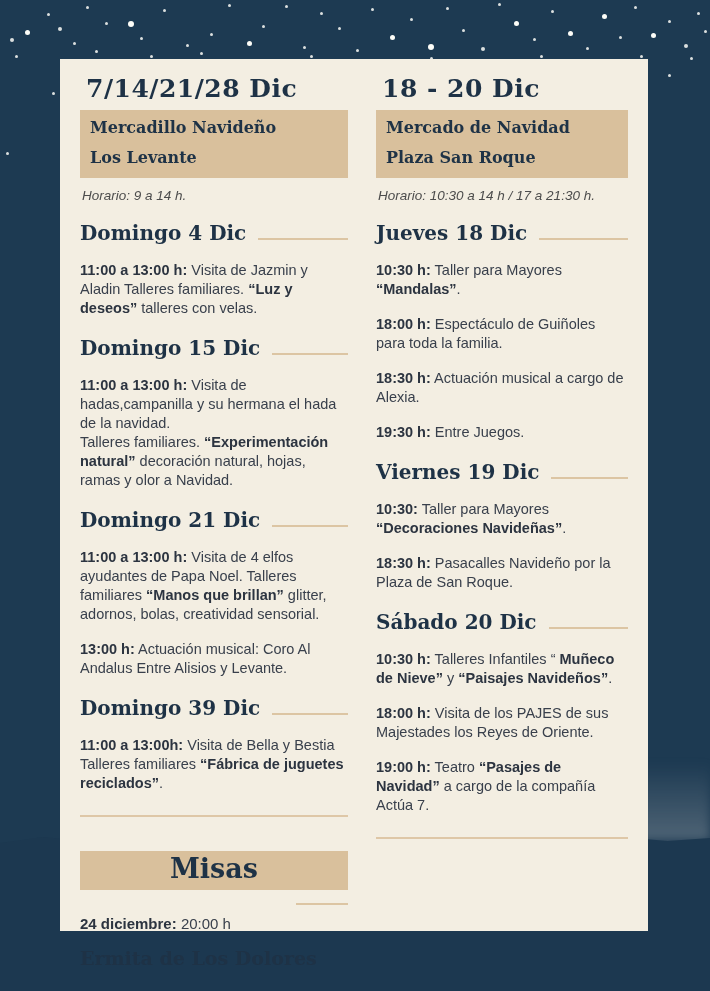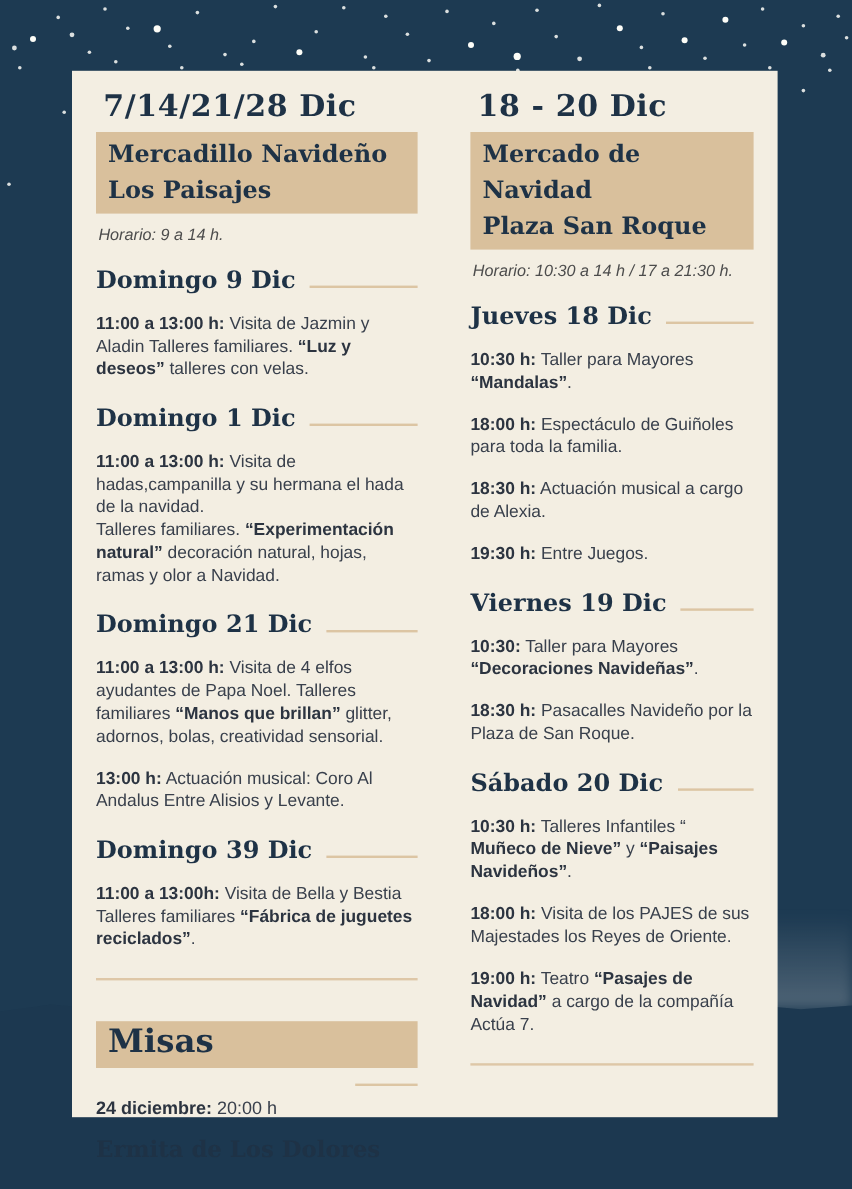--- a/index.html
+++ b/index.html
@@ -27,36 +27,36 @@
     position:absolute;left:0;right:0;top:833px;bottom:0;
     background:#1c3850;
     clip-path:polygon(0 10px,6% 4px,14% 9px,24% 3px,34% 10px,45% 5px,56% 11px,66% 4px,76% 9px,86% 3px,94% 8px,100% 5px,100% 100%,0 100%);
   }
   
   .panel{
     position:absolute;left:60px;top:59px;width:588px;height:872px;
     background:var(--cream);
     box-sizing:border-box;
     padding:15px 20px 0 20px;
-    display:flex;gap:44px;
+    display:flex;gap:28px;
   }
   .col{box-sizing:border-box;}
   .col-left{width:268px;flex:0 0 268px;}
   .col-right{flex:1;min-width:0;}
 
   .dates-heading{
     font-family:"DejaVu Serif", serif;font-weight:700;
     font-size:25px;letter-spacing:0.5px;color:var(--heading);
     margin:0 0 7px 6px;
   }
   .title-box{
     background:var(--tan);
     padding:3px 4px 5px 10px;
     font-family:"DejaVu Serif", serif;font-weight:700;
-    font-size:20px;line-height:30px;color:var(--heading);
+    font-size:16px;line-height:30px;color:var(--heading);
   }
   .horario{
     font-style:italic;font-size:13.5px;color:#4c4c4c;
     margin:10px 0 0 2px;
   }
   .section{margin-top:18px;}
   .section-heading{
     display:flex;align-items:flex-end;
     font-family:"DejaVu Serif", serif;font-weight:700;
     font-size:20px;color:var(--heading);margin:0 0 5px 0;
@@ -71,21 +71,21 @@
   }
   .event:last-child{margin-bottom:0;}
   .b{font-weight:700;color:#2c3440;}
   .separator{
     height:2px;background:var(--tan);opacity:.85;margin-top:22px;
   }
   .misas-box{
     background:var(--tan);margin-top:34px;
     padding:2px 10px 6px 10px;
     font-family:"DejaVu Serif", serif;font-weight:700;
-    font-size:27px;color:var(--heading);
+    font-size:27px;color:var(--heading);text-align:center;
   }
   .venue{margin-top:13px;}
   .venue-heading{
     display:flex;align-items:flex-end;
     font-family:"DejaVu Serif", serif;font-weight:700;
     font-size:19px;color:var(--heading);margin:0 0 3px 0;
   }
   .venue-heading .rule{
     width:52px;height:2px;background:var(--tan);
     margin:0 0 5px auto;opacity:.9;
@@ -152,35 +152,35 @@
   </div>
 <div class="horizon-glow"></div>
 <div class="mountain"></div>
 
 <div class="panel">
 
   <div class="col col-left">
     <div class="dates-heading">7/14/21/28 Dic</div>
     <div class="title-box">
       <div>Mercadillo Navideño</div>
-      <div>Los Paisajes</div>
+      <div>Los Levante</div>
     </div>
     <div class="horario">Horario: 9 a 14 h.</div>
 
     <div id="sections-left">
         <div class="section">
           <div class="section-heading">
-            <span>Domingo 9 Dic</span>
+            <span>Domingo 4 Dic</span>
             <div class="rule"></div>
           </div>
           <p class="event"><span class="b">11:00 a 13:00 h:</span><span> Visita de Jazmin y Aladin Talleres familiares. </span><span class="b">“Luz y deseos”</span><span> talleres con velas.</span></p>
         </div>
         <div class="section">
           <div class="section-heading">
-            <span>Domingo 1 Dic</span>
+            <span>Domingo 15 Dic</span>
             <div class="rule"></div>
           </div>
           <p class="event"><span class="b">11:00 a 13:00 h:</span><span> Visita de hadas,campanilla y su hermana el hada de la navidad.</span><br><span>Talleres familiares. </span><span class="b">“Experimentación natural”</span><span> decoración natural, hojas, ramas y olor a Navidad.</span></p>
         </div>
         <div class="section">
           <div class="section-heading">
             <span>Domingo 21 Dic</span>
             <div class="rule"></div>
           </div>
           <p class="event"><span class="b">11:00 a 13:00 h:</span><span> Visita de 4 elfos ayudantes de Papa Noel. Talleres familiares </span><span class="b">“Manos que brillan”</span><span> glitter, adornos, bolas, creatividad sensorial.</span></p>

